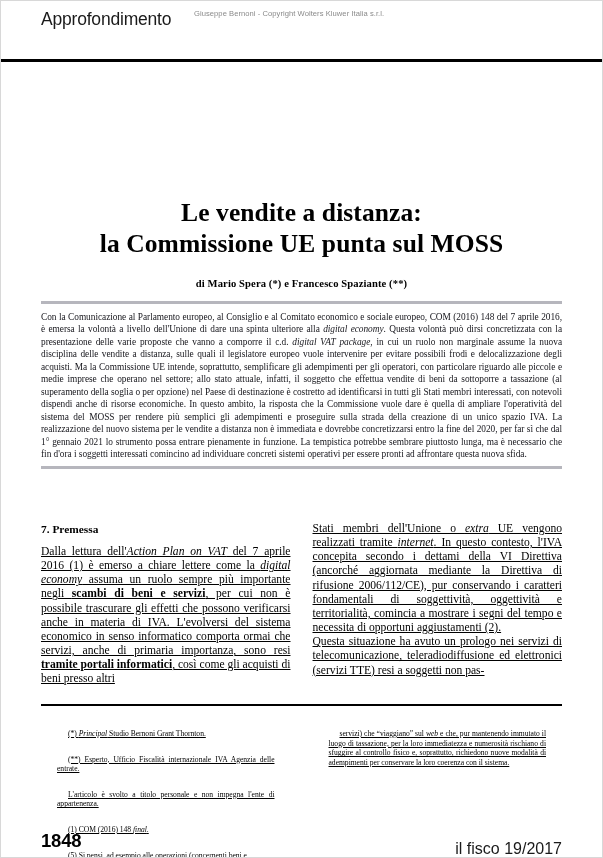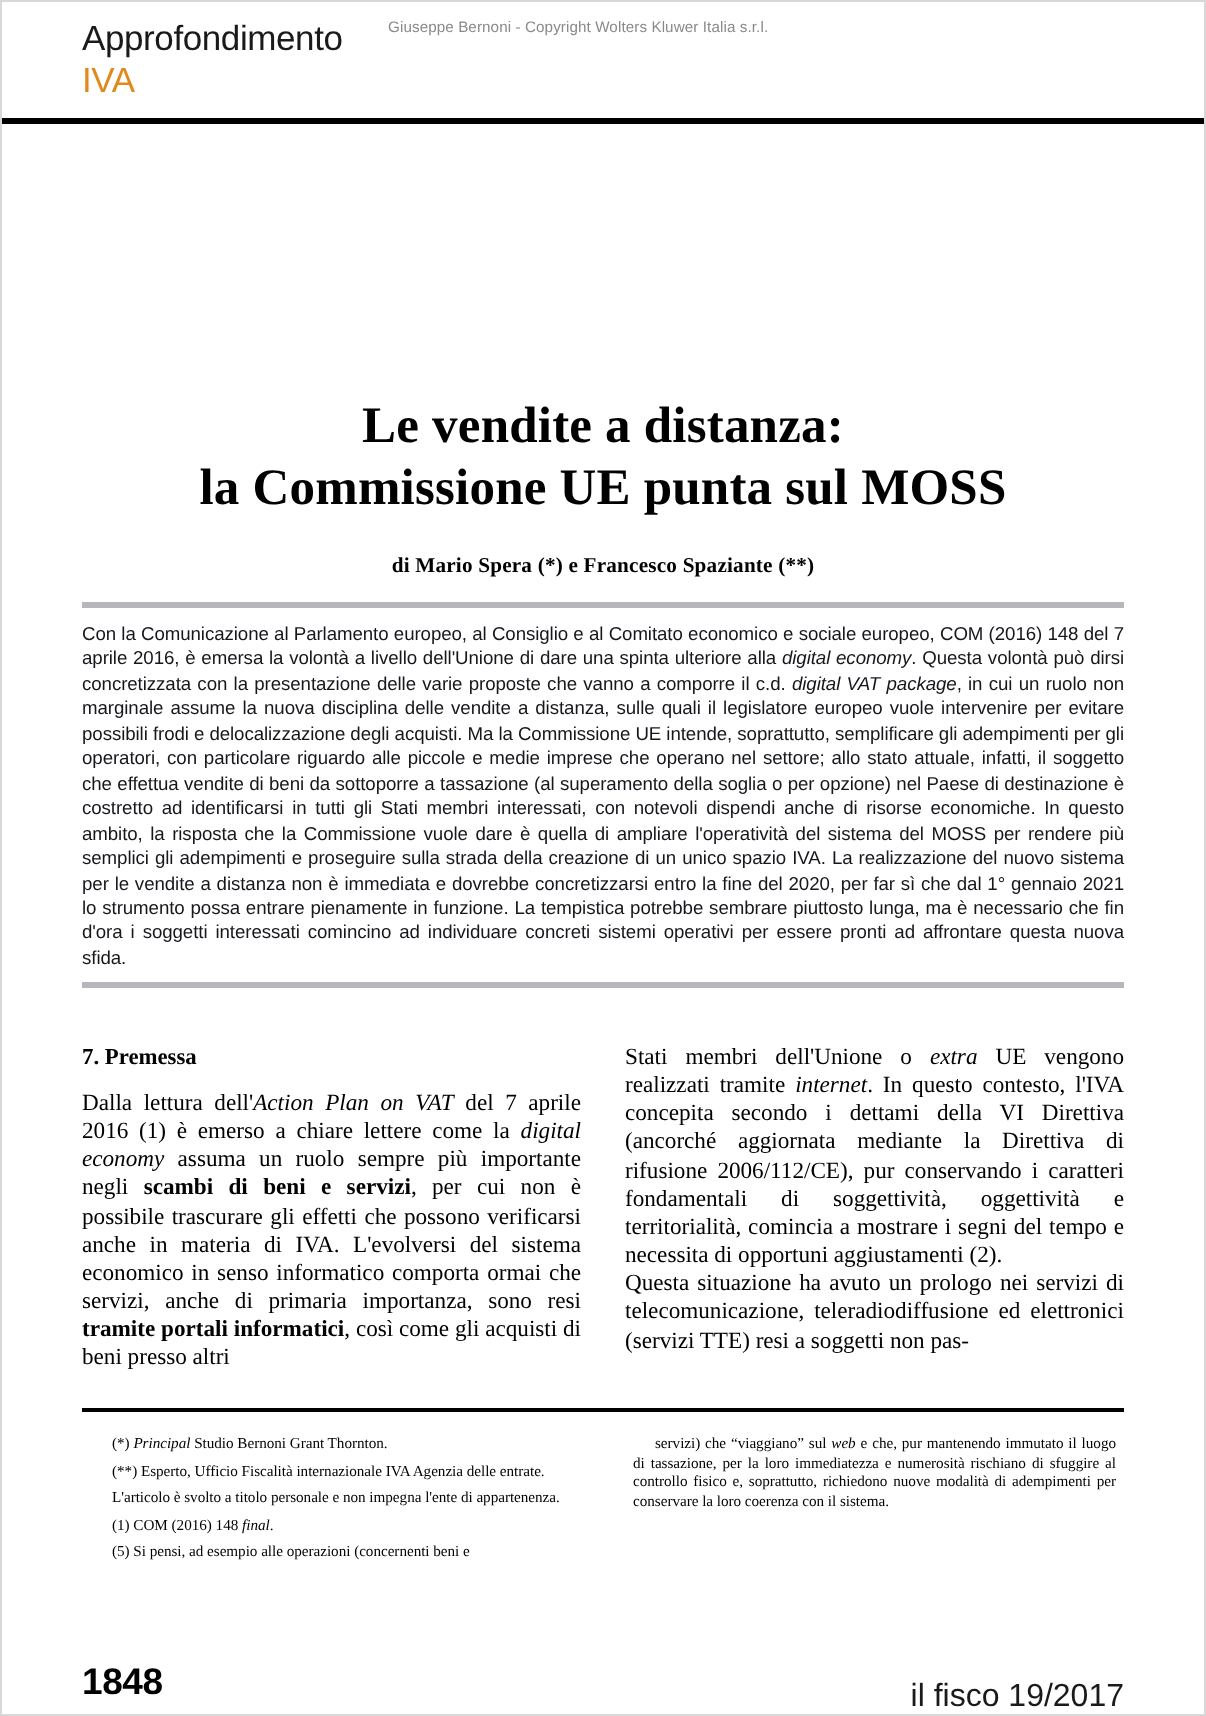--- a/index.html
+++ b/index.html
@@ -85,21 +85,21 @@
     position: absolute;
     left: 40px;
     right: 40px;
     top: 300px;
     border-top: 3px solid #b6b6bd;
     border-bottom: 3px solid #b6b6bd;
     padding: 7px 0 6px 0;
   }
   .abstract p {
     margin: 0;
-    font-family: Liberation Sans, sans-serif;
+    font-family: Liberation Serif, serif;
     font-size: 9.35px;
     line-height: 12.45px;
     text-align: justify;
     color: #16161c;
     letter-spacing: -0.04px;
   }
   .abstract i { font-style: italic; }
 
   
   .body-cols {
@@ -118,43 +118,45 @@
     line-height: 14px;
     margin: 0 0 9px 0;
   }
   .body-text {
     margin: 0;
     font-family: "Liberation Serif", serif;
     font-size: 11.6px;
     line-height: 14.15px;
     text-align: justify;
     letter-spacing: -0.01px;
+    text-decoration: underline;
   }
   .body-text i { font-style: italic; }
   .body-text b { font-weight: bold; }
 
   
   .footnotes {
     position: absolute;
     left: 40px;
     right: 40px;
     top: 703px;
     border-top: 2.5px solid #000000;
     padding-top: 7px;
     display: flex;
     gap: 22px;
   }
   .fn-col { width: 250px; }
   .fn-p {
-    margin: 4px;
+    margin: 16px;
     font-family: "Liberation Serif", serif;
     font-size: 7.6px;
     line-height: 9.6px;
     text-align: justify;
     letter-spacing: -0.02px;
+    text-decoration: underline;
   }
   .fn-indent { text-indent: 11px; }
   .fn-p i { font-style: italic; }
 
   
   .page-footer {
     position: absolute;
     left: 0; right: 0;
     bottom: 0;
     height: 62px;
@@ -178,21 +180,20 @@
     color: #1a1a1a;
     margin-top: 23px;
   }
 </style>
 </head>
 <body>
 
 <div class="page-header">
   <div class="section-label">
     <span class="lbl-main">Approfondimento</span>
-    <span class="lbl-sub">IVA</span>
   </div>
   <div class="copyright-line">Giuseppe Bernoni  - Copyright Wolters Kluwer Italia s.r.l.</div>
   <div class="header-rule"></div>
 </div>
 
 <div class="title-block">
   <h1 class="doc-title">
     <span>Le vendite a distanza:</span>
     <span class="line2">la Commissione UE punta sul MOSS</span>
   </h1>

